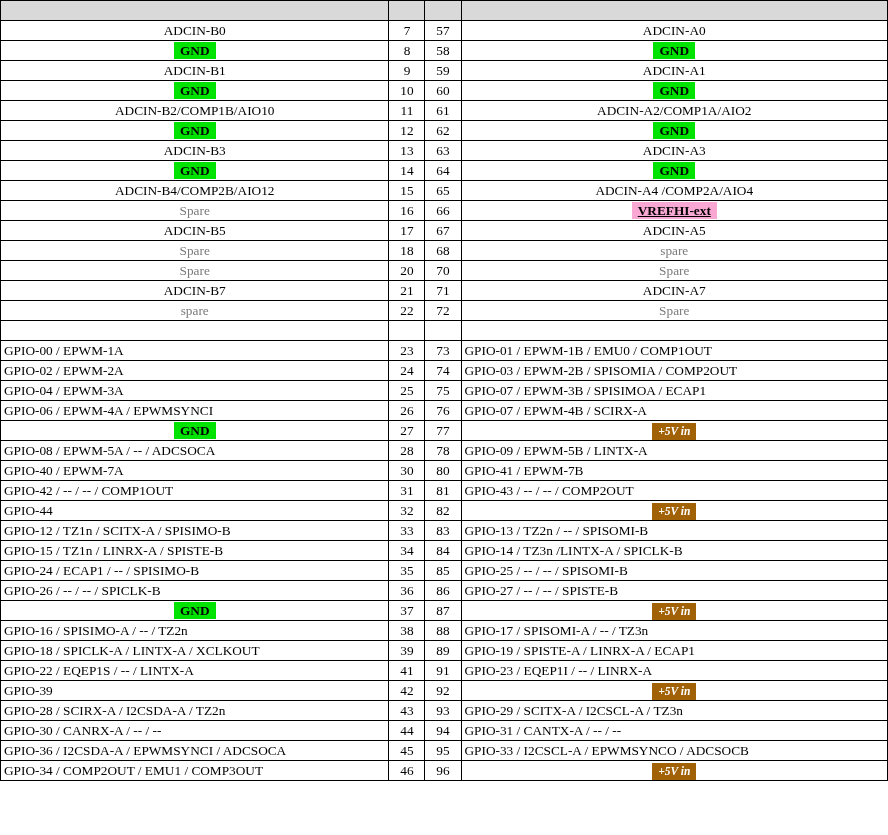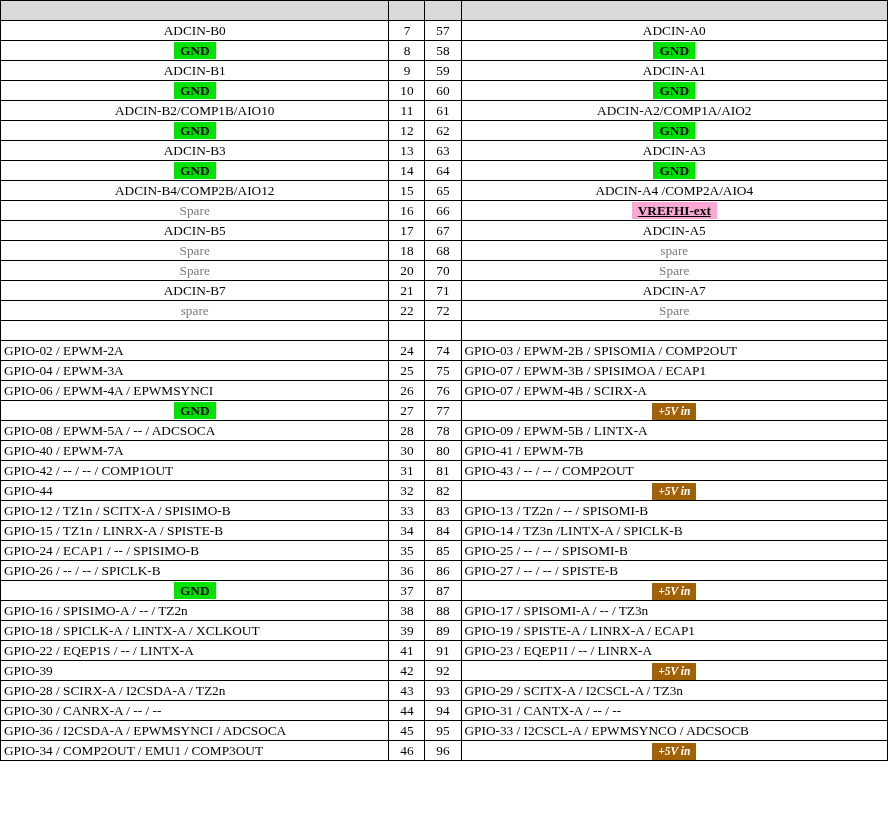--- a/index.html
+++ b/index.html
@@ -173,20 +173,26 @@
         <td class="num">72</td>
         <td class="sig-right c-spare"><span class="c-spare">Spare</span></td>
       </tr>
       <tr class="gap">
         <td></td>
         <td class="num"></td>
         <td class="num"></td>
         <td></td>
       </tr>
       <tr>
+        <td class="sig-left c-left"><span class="c-left">GPIO-00 / EPWM-1A</span></td>
+        <td class="num">23</td>
+        <td class="num">73</td>
+        <td class="sig-right c-left"><span class="c-left">GPIO-01 / EPWM-1B / EMU0 / COMP1OUT</span></td>
+      </tr>
+      <tr>
         <td class="sig-left c-left"><span class="c-left">GPIO-02 / EPWM-2A</span></td>
         <td class="num">24</td>
         <td class="num">74</td>
         <td class="sig-right c-left"><span class="c-left">GPIO-03 / EPWM-2B / SPISOMIA / COMP2OUT</span></td>
       </tr>
       <tr>
         <td class="sig-left c-left"><span class="c-left">GPIO-04 / EPWM-3A</span></td>
         <td class="num">25</td>
         <td class="num">75</td>
         <td class="sig-right c-left"><span class="c-left">GPIO-07 / EPWM-3B / SPISIMOA / ECAP1</span></td>

